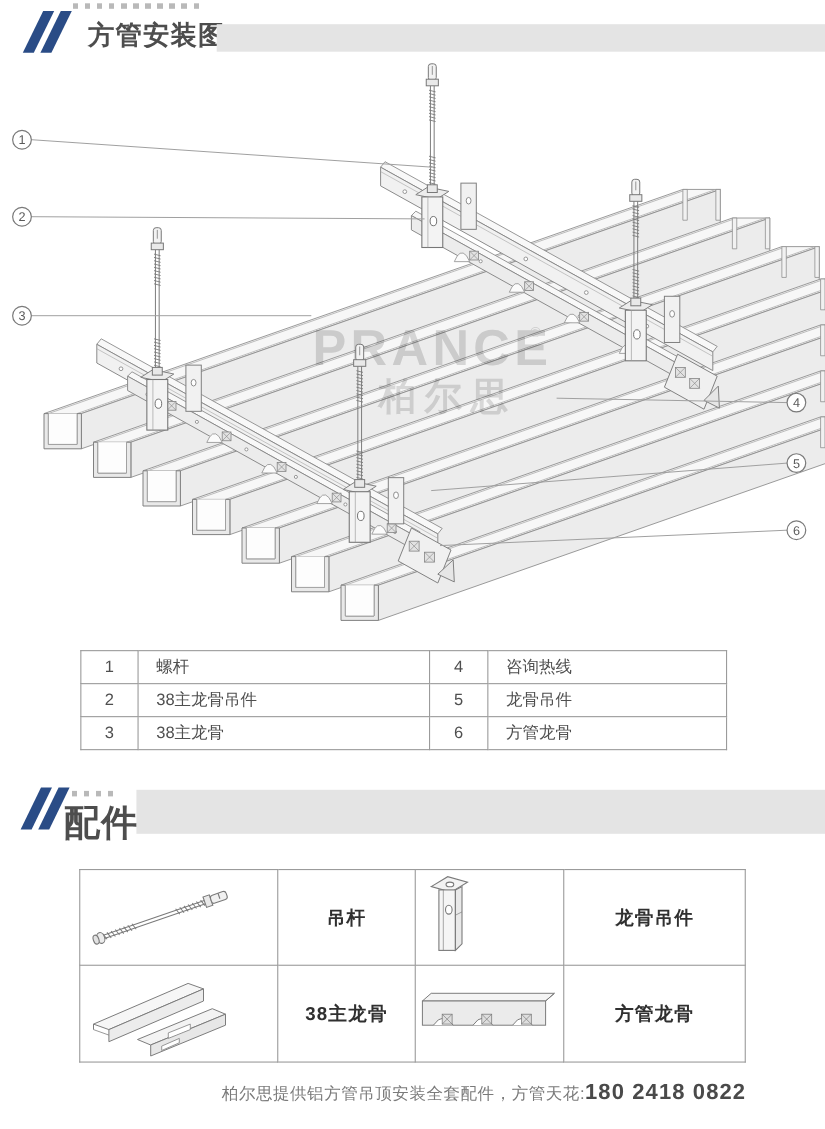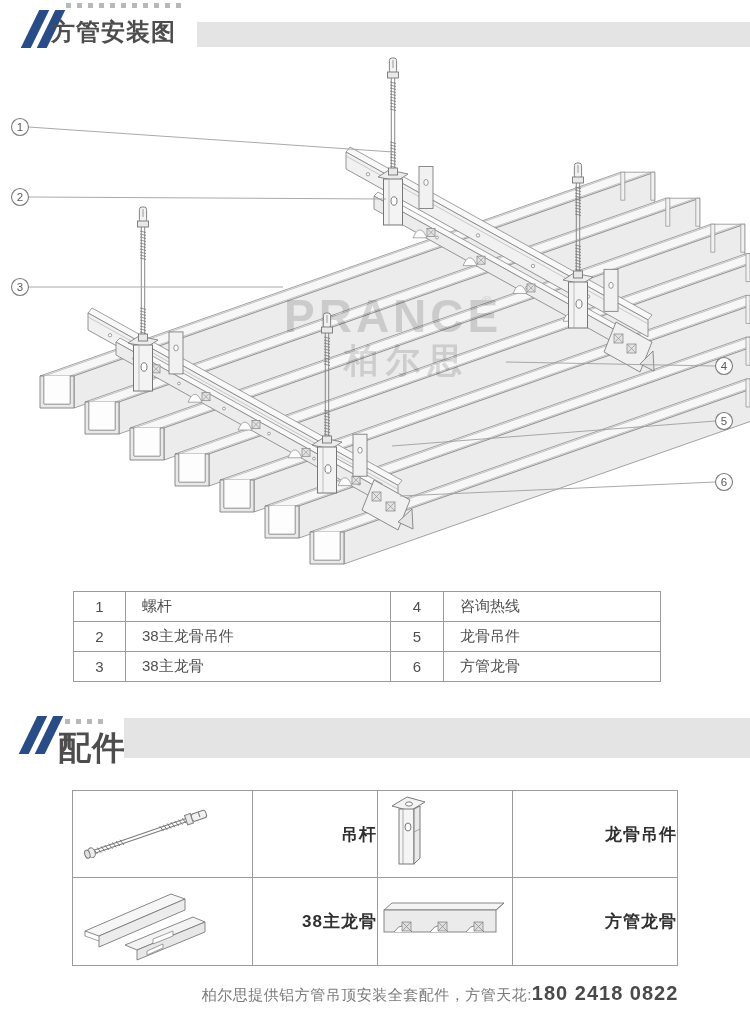--- a/index.html
+++ b/index.html
@@ -9,36 +9,36 @@
   .dots{height:5px;background:repeating-linear-gradient(90deg,#b9b9b9 0 5px,transparent 5px 11px);}
   .slash{display:inline-block;width:10px;height:38px;background:#2a4c86;transform:skewX(-26deg);margin-right:6px;}
   .sec-title{font-weight:bold;color:#4d4d4d;letter-spacing:1px;}
   .graybar{background:#e4e4e4;}
   
   table{border-collapse:collapse;}
   .parts td{border:1px solid #9b9b9b;font-size:15px;color:#4f4f4f;height:29px;padding:0;}
   .parts .num{text-align:center;}
   .parts .lbl{padding-left:16px;}
   
-  .acc td{border:1px solid #9b9b9b;padding:0;text-align:right;vertical-align:middle;}
+  .acc td{border:1px solid #9b9b9b;padding:0;text-align:center;vertical-align:middle;}
   .acc .alabel{font-size:17px;font-weight:bold;color:#303030;letter-spacing:1px;}
   
   .footer{font-size:15px;color:#7a7a7a;letter-spacing:0.5px;white-space:nowrap;}
   .footer b{font-size:20px;color:#4a4a4a;letter-spacing:1px;}
   svg{display:block;}
 </style>
 </head>
 <body>
 
 <div class="abs" style="left:0;top:0;width:750px;height:55px;">
   <div class="abs dots" style="left:66px;top:3px;width:119px;"></div>
   <div class="abs" style="left:30px;top:10px;">
     <span class="slash"></span><span class="slash"></span>
   </div>
-  <div class="abs sec-title" style="left:51px;top:16px;font-size:24px;">方管安装图</div>
+  <div class="abs sec-title" style="left:80px;top:16px;font-size:24px;">方管安装图</div>
   <div class="abs graybar" style="left:197px;top:22px;width:553px;height:25px;"></div>
 </div>
 
 <svg id="diagram" class="abs" style="left:0;top:55px;" width="750" height="520" viewBox="0 55 750 520">
     <g>
       <polygon points="40,376 74,376 654.788,172.20399999999998 620.788,172.20399999999998" fill="#f7f7f7" stroke="#8d8d8d" stroke-width="0.8"></polygon>
       <line x1="44" y1="376" x2="624.788" y2="172.20399999999998" stroke="#aaaaaa" stroke-width="0.7"></line>
       <line x1="70" y1="376" x2="650.788" y2="172.20399999999998" stroke="#aaaaaa" stroke-width="0.7"></line>
       <polygon points="74,376 74,408 654.788,204.20399999999998 654.788,172.20399999999998" fill="#ececec" stroke="#8d8d8d" stroke-width="0.8"></polygon>
       <polygon points="620.788,172.20399999999998 624.788,172.20399999999998 624.788,200.20399999999998 620.788,200.20399999999998" fill="#f1f1f1" stroke="#8d8d8d" stroke-width="0.7"></polygon>

